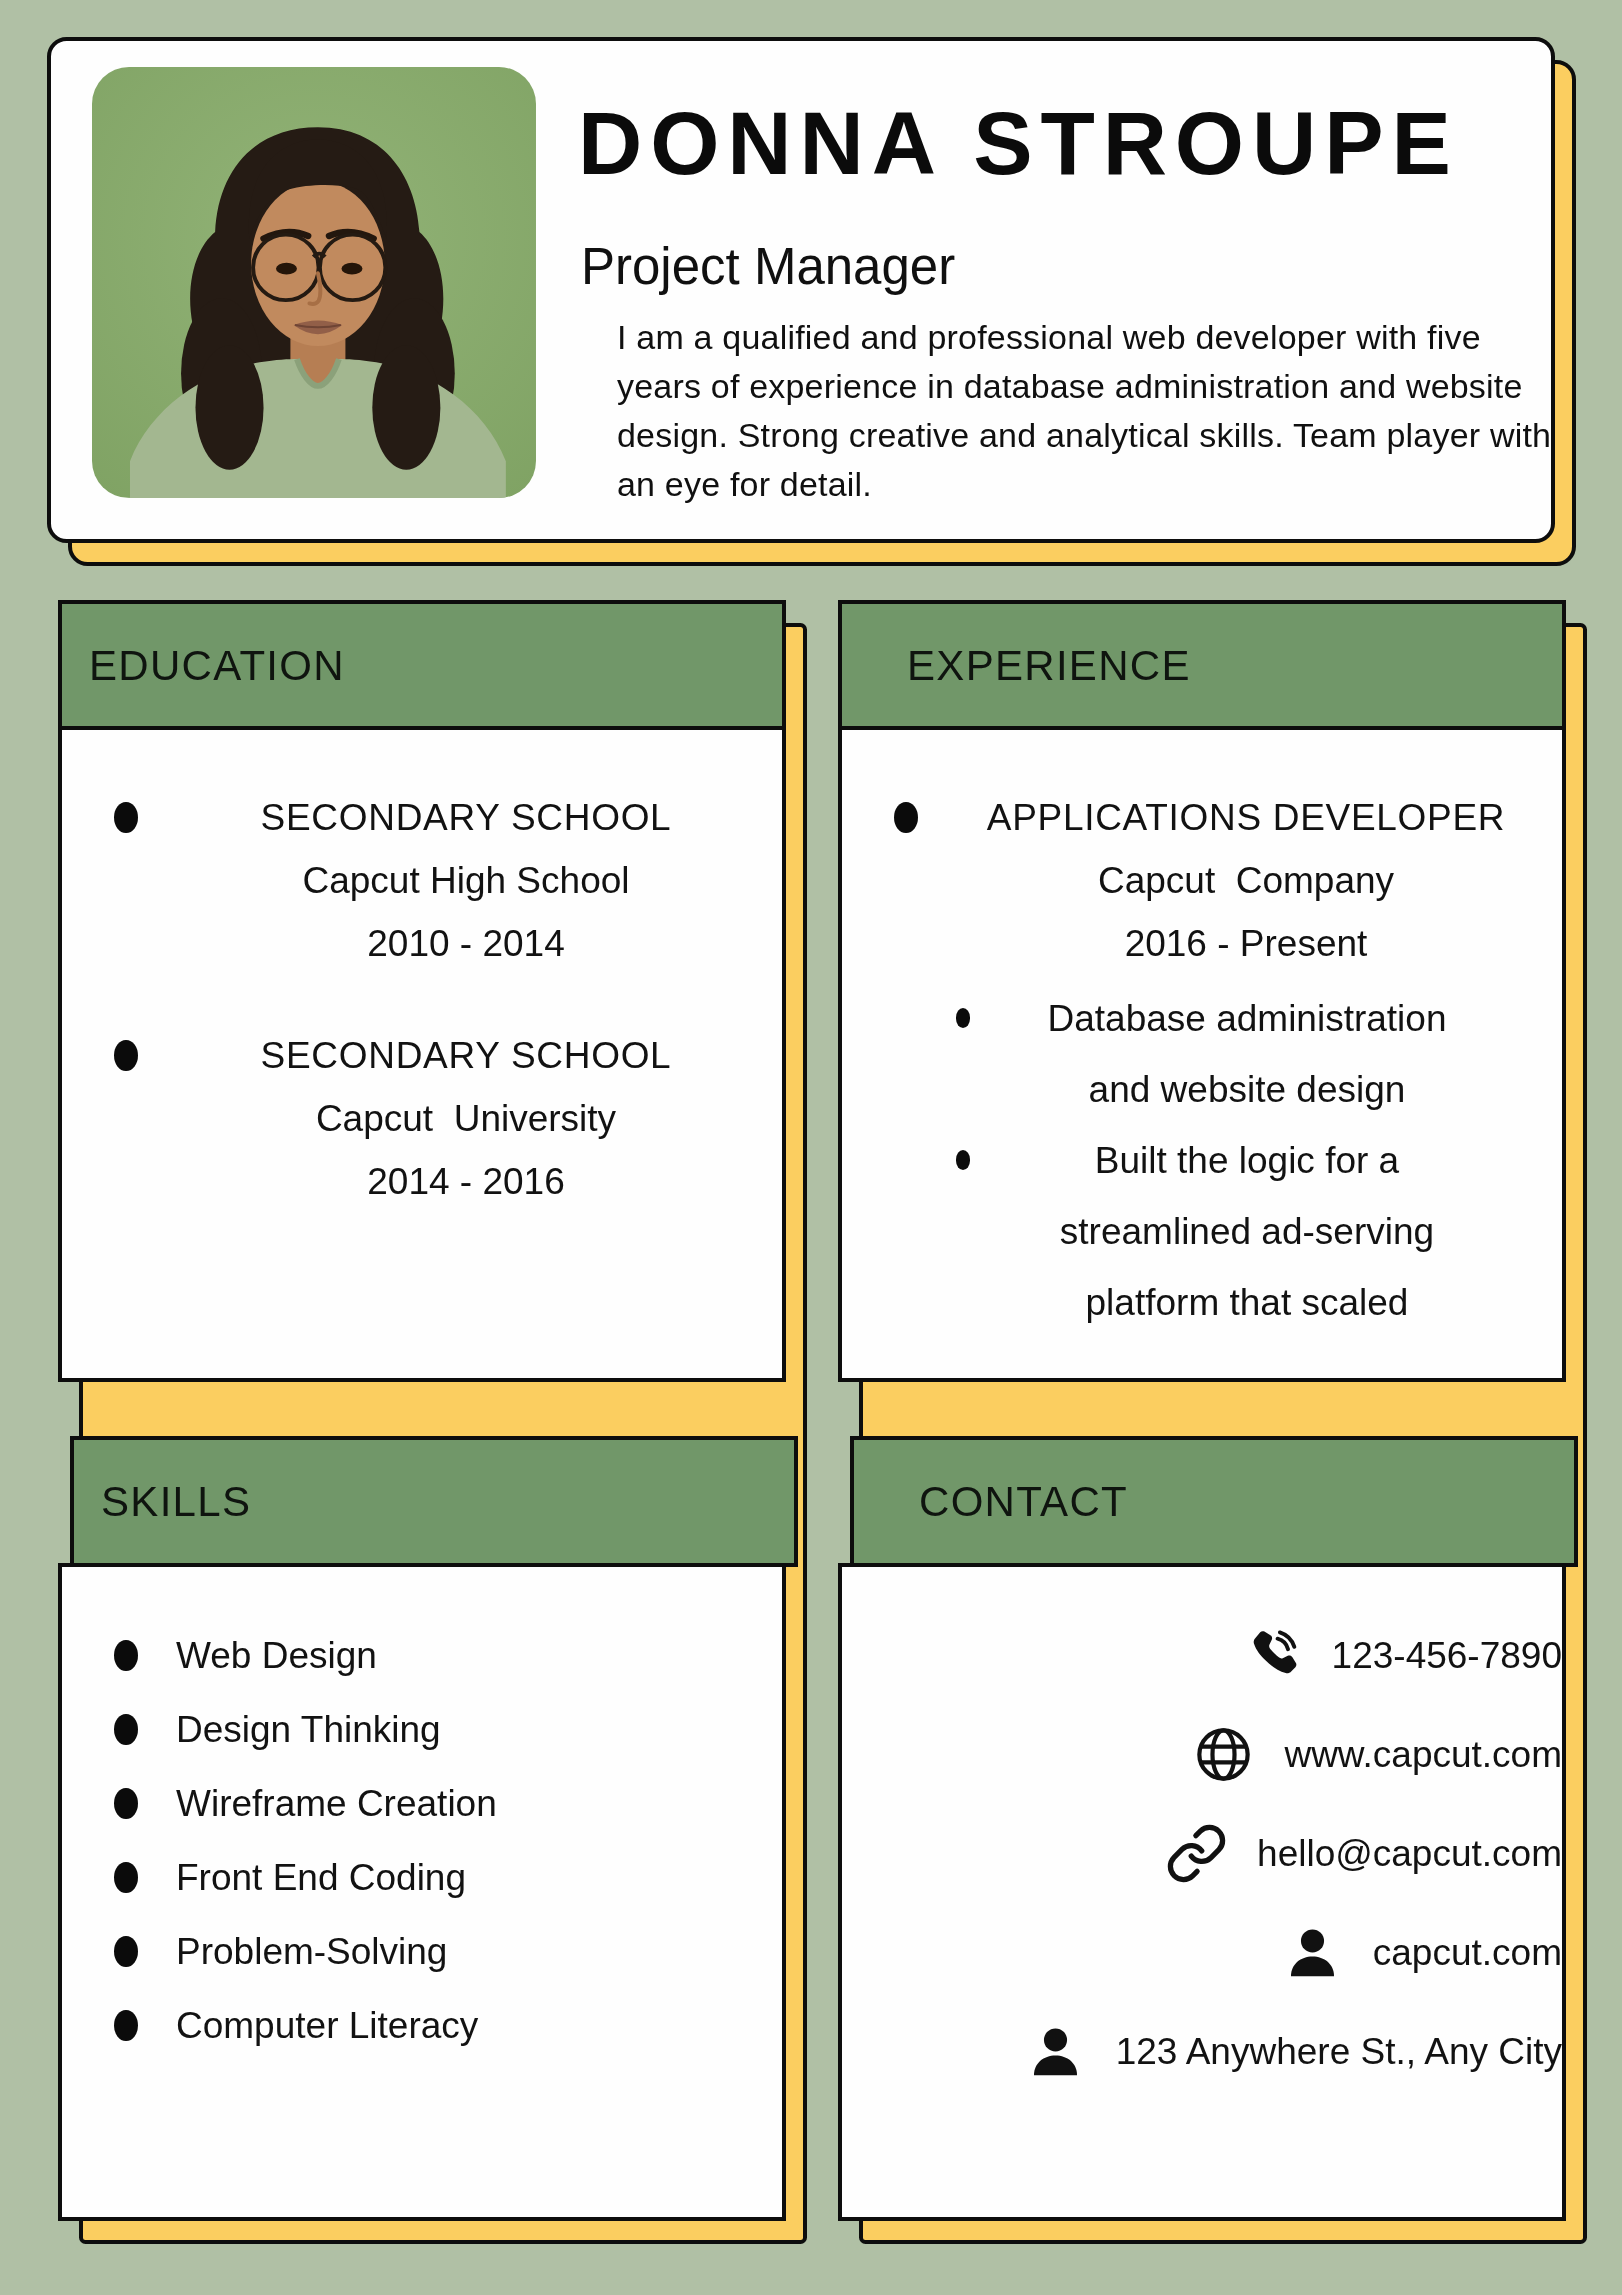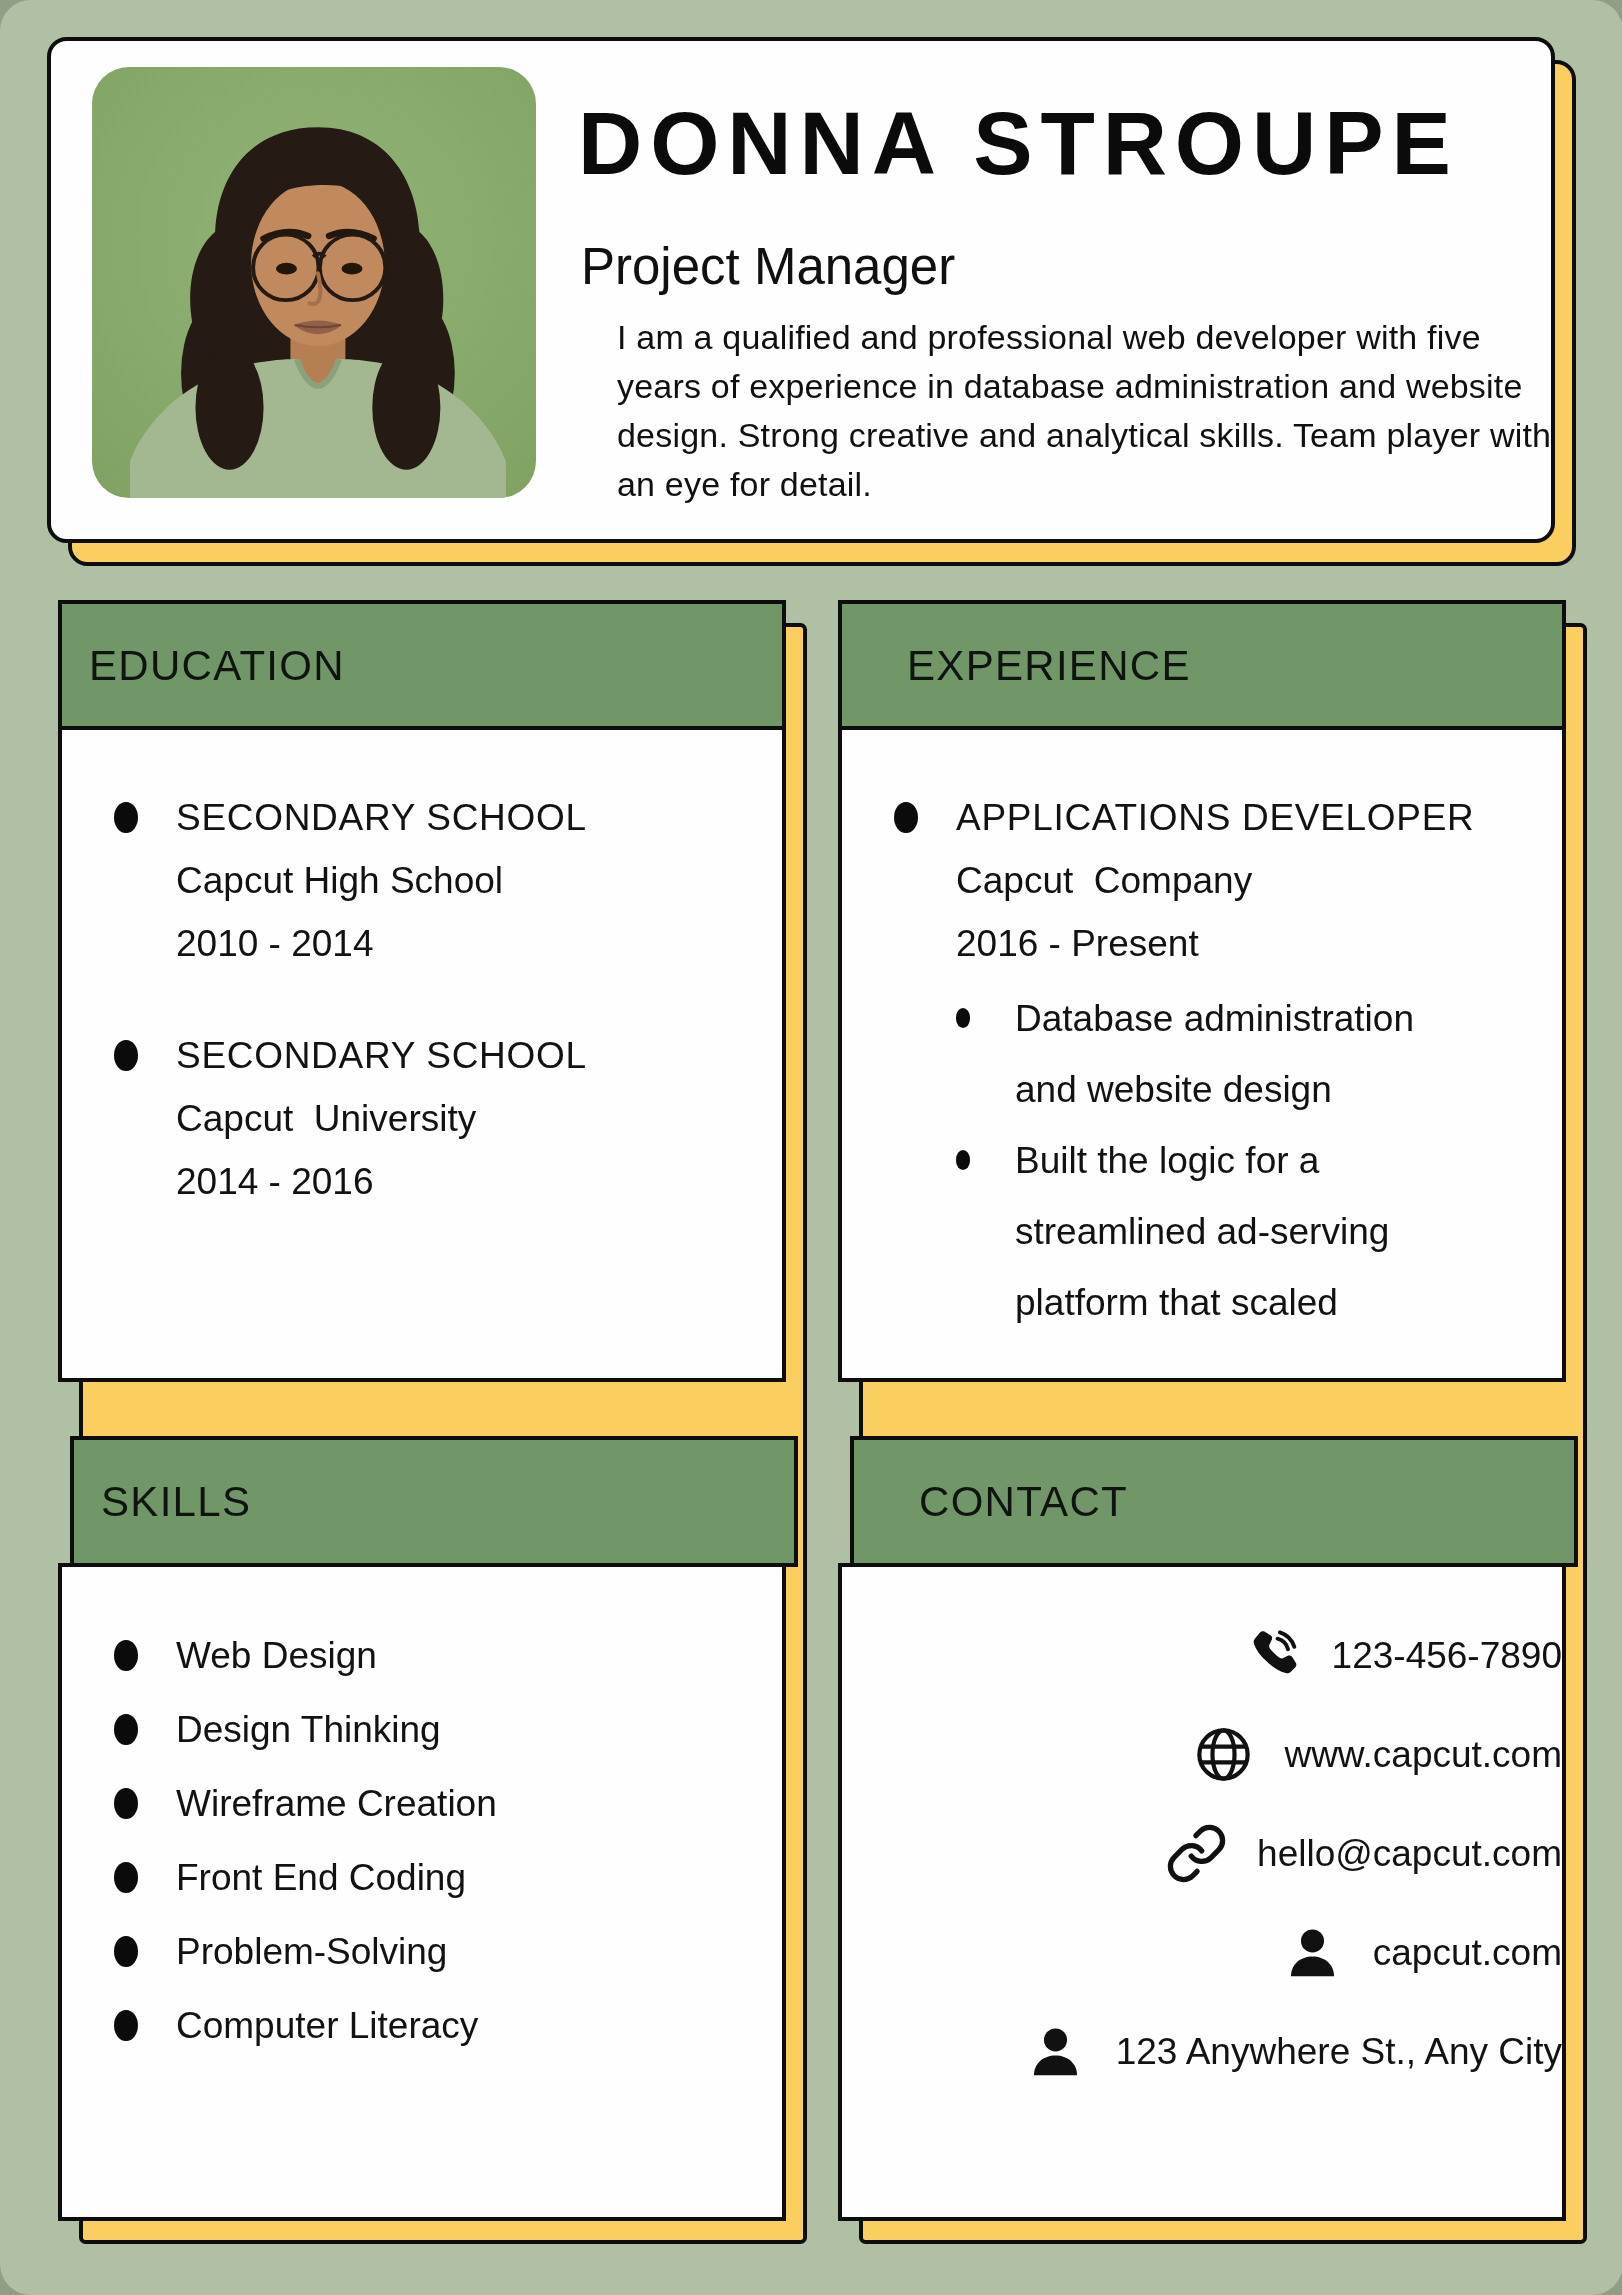--- a/index.html
+++ b/index.html
@@ -4,21 +4,20 @@
 <style>
   * { box-sizing: border-box; margin: 0; padding: 0; }
   html,body { background:#8f9f86; }
   #page {
     position: relative;
     width: 1623px; height: 2295px;
     background: #b0c0a5;
     font-family: "Liberation Sans", sans-serif;
     color: #111;
     overflow: hidden;
-    border-radius: 31px;
   }
   
   .hdr-shadow {
     position:absolute; left:68px; top:60px; width:1508px; height:506px;
     background:#fbce60; border:4.6px solid #0d0d0d; border-radius:19.6px;
   }
   .hdr-card {
     position:absolute; left:47px; top:37px; width:1508px; height:506px;
     background:#fefefe; border:4.6px solid #0d0d0d; border-radius:19.6px;
   }
@@ -50,21 +49,21 @@
     background:#719769; border:4.6px solid #0d0d0d;
     display:flex; align-items:center; padding-left:65px;
     font-size:42px; letter-spacing:1.3px; color:#0f140f;
   }
   .sec-head.l { left:58px;padding-left:27px; } .sec-head.r { left:838px; }
   .sec-head.row1 { top:600px; } .sec-head.row2 { top:1436px;margin-left:12px; }
   .sec-body {
     position:absolute; width:728px; background:#fefefe; border:4.6px solid #0d0d0d;
   }
   .sec-body.l { left:58px; } .sec-body.r { left:838px; }
-  .sec-body.row1 { top:726px; height:656px; }
+  .sec-body.row1 { top:726px; height:656px;text-align:center; }
   .sec-body.row2 { top:1563px; height:658px; }
   
   .body-pad { padding:56px 26px 0 52px; }
   .entry { position:relative; padding-left:62px; margin-bottom:49px; }
   .dot-big {
     position:absolute; left:0; top:15.7px; width:23.6px; height:31px;
     background:#0b0b0b; border-radius:50%;
   }
   .e-line { font-size:37px; line-height:63px; white-space:pre-wrap; color:#121212; }
   .e-title { letter-spacing:0.7px; }

